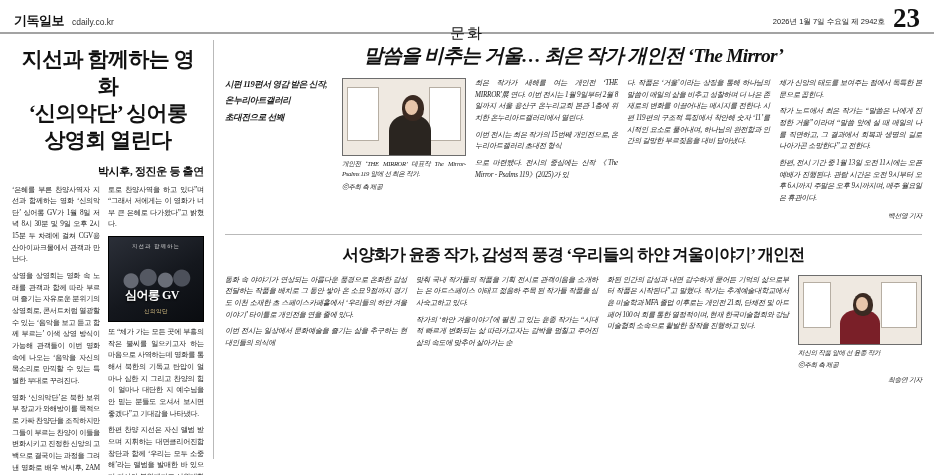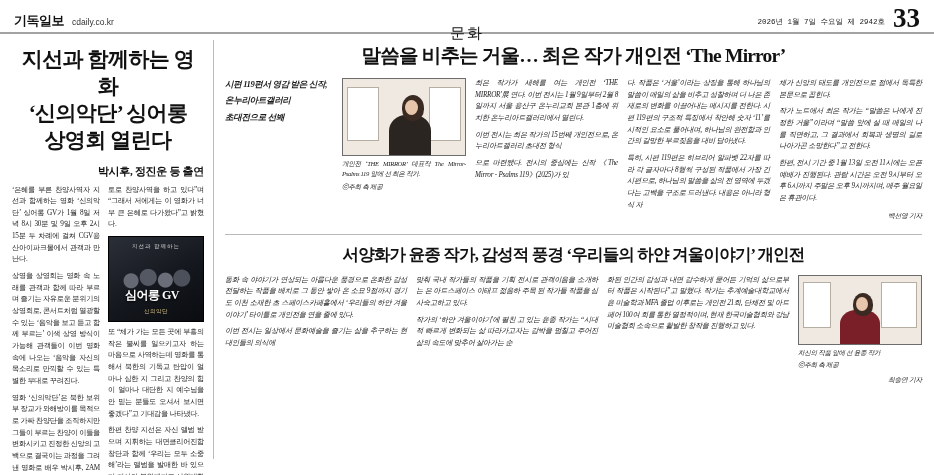--- a/index.html
+++ b/index.html
@@ -59,21 +59,21 @@
     font-weight: normal;
     letter-spacing: 2px;
     pointer-events: none;
   }
   .mh-right {
     display: flex;
     align-items: flex-end;
     gap: 8px;
   }
   .mh-date {
-    font-family: Liberation Mono, monospace;
+    font-family: Liberation Sans, sans-serif;
     font-size: 7.5px;
     color: #222;
     padding-bottom: 3px;
   }
   .mh-pageno {
     font-family: "Liberation Serif", serif;
     font-size: 27px;
     font-weight: bold;
     line-height: 0.85;
   }
@@ -179,20 +179,21 @@
     flex-direction: column;
   }
 
   .story-top { padding-bottom: 6px; }
   .r-headline {
     text-align: center;
     font-size: 19.5px;
     font-weight: bold;
     letter-spacing: -0.8px;
     margin: 2px 0 9px 0;
+    font-style: italic;
   }
   .r-grid {
     display: flex;
     gap: 9px;
     font-style: italic;
   }
   .rc {
     font-size: 7.2px;
     line-height: 1.62;
     text-align: justify;
@@ -269,21 +270,21 @@
 <div class="page">
 
   <div class="masthead">
     <div class="mh-left">
       <span class="mh-logo">기독일보</span>
       <span class="mh-url">cdaily.co.kr</span>
     </div>
     <div class="mh-center">문화</div>
     <div class="mh-right">
       <span class="mh-date">2026년 1월 7일 수요일 제 2942호</span>
-      <span class="mh-pageno">33</span>
+      <span class="mh-pageno">23</span>
     </div>
   </div>
 
   <div class="content">
 
     <div class="col-left">
       <div class="left-headline">
         <div>지선과 함께하는 영화</div>
         <div>‘신의악단’ 싱어롱</div>
         <div>상영회 열린다</div>
@@ -339,25 +340,24 @@
           </div>
 
           <div class="rc col-c">
             <p>최은 작가가 새해를 여는 개인전 ‘THE MIRROR'展 연다. 이번 전시는 1월 9일부터 2월 8일까지 서울 용산구 온누리교회 본관 1층에 위치한 온누리아트갤러리에서 열린다.</p>
             <p>이번 전시는 최은 작가의 15번째 개인전으로, 온누리아트갤러리 초대전 형식</p>
             <p>으로 마련됐다. 전시의 중심에는 신작 《The Mirror - Psalms 119》(2025)가 있</p>
           </div>
 
           <div class="rc col-d">
             <p>다. 작품은 ‘거울’이라는 상징을 통해 하나님의 말씀이 매일의 삶을 비추고 성찰하며 더 나은 존재로의 변화를 이끌어내는 메시지를 전한다. 시편 119편의 구조적 특징에서 착안해 숫자 ‘11’를 시적인 요소로 풀어내며, 하나님의 완전함과 인간의 갈망한 부르짖음을 대비 담아냈다.</p>
-            <p>특히, 시편 119편은 히브리어 알파벳 22자를 따라 각 글자마다 8행씩 구성된 작품에서 가장 긴 시편으로, 하나님의 말씀을 삶의 전 영역에 두겠다는 고백을 구조로 드러낸다. 내용은 아니라 형식 자</p>
-          </div>
-
-          <div class="rc col-d">
-            <p>체가 신앙의 태도를 개인전으로 점에서 독특한 본문으로 꼽힌다.</p>
+          </div>
+
+          <div class="rc col-d">
+            <p>체가 신앙의 태도를 보여주는 점에서 독특한 본문으로 꼽힌다.</p>
             <p>작가 노트에서 최은 작가는 “말씀은 나에게 진정한 거울”이라며 “말씀 앞에 설 때 매일의 나를 직면하고, 그 결과에서 회복과 생명의 길로 나아가곤 소망한다”고 전한다.</p>
             <p>한편, 전시 기간 중 1월 13일 오전 11시에는 오픈 예배가 진행된다. 관람 시간은 오전 9시부터 오후 6시까지 주말은 오후 9시까지며, 매주 월요일은 휴관이다.</p>
             <div class="credit-right">백선영 기자</div>
           </div>
         </div>
       </div>
 
       <div class="divider"></div>
 
       <div class="story-bottom">

